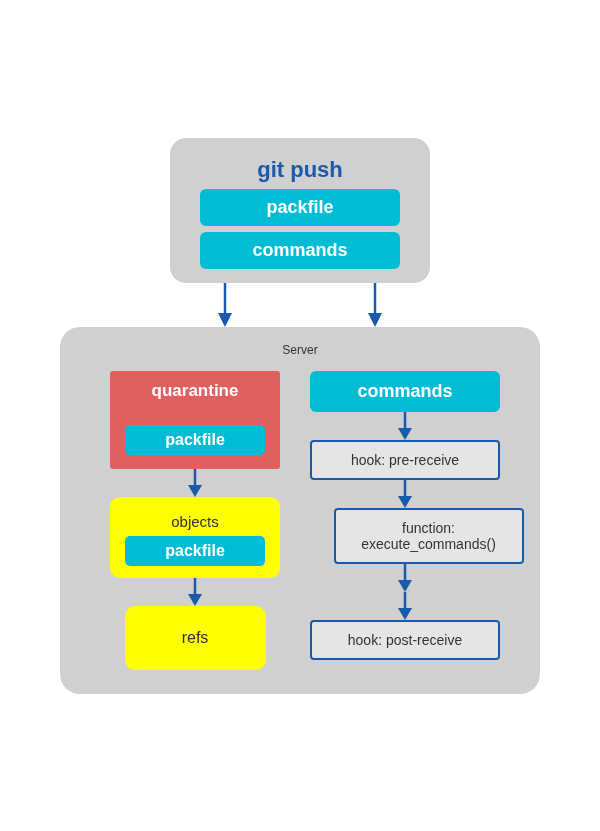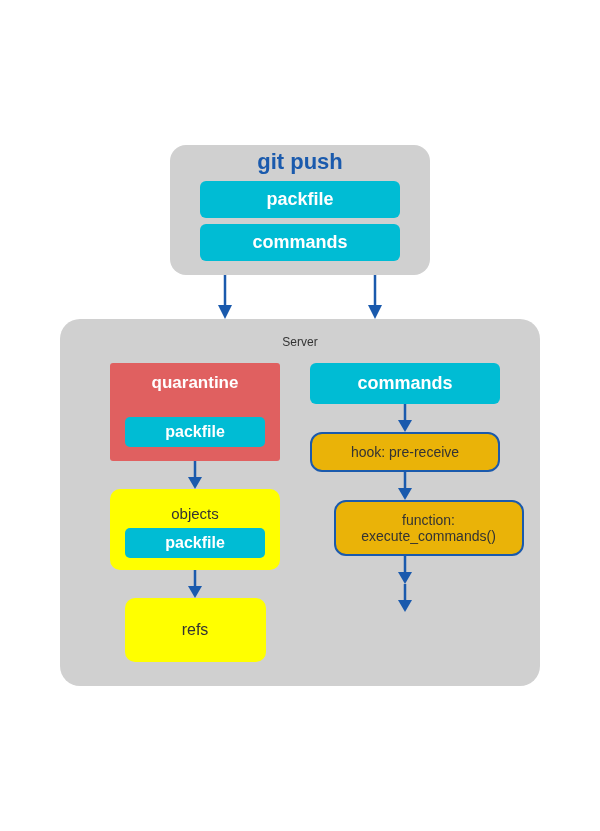--- a/index.html
+++ b/index.html
@@ -16,21 +16,21 @@
       display: flex;
       flex-direction: column;
       align-items: center;
       padding: 20px;
       width: 560px;
     }
     
     .git-push-container {
       background: #d0d0d0;
       border-radius: 16px;
-      padding: 4px 20px 14px 20px;
+      padding: 19px 20px 14px 20px;
       display: flex;
       flex-direction: column;
       align-items: center;
       width: 260px;
       gap: 6px;
     }
     .git-push-title {
       font-size: 22px;
       font-weight: bold;
       color: #1a5aad;
@@ -137,23 +137,23 @@
       background: #00bcd4;
       color: #fff;
       font-weight: bold;
       font-size: 18px;
       padding: 10px 0;
       border-radius: 6px;
       text-align: center;
       width: 190px;
     }
     .white-box {
-      background: #eab308;
+      background: #e5e5e5;
       border: 2px solid #1a5aad;
-      border-radius: 12px;
+      border-radius: 4px;
       padding: 10px 8px;
       text-align: center;
       font-size: 14px;
       color: #333;
       width: 190px;
     }
   </style>
 </head>
 <body>
 
@@ -243,18 +243,19 @@
         </div>
 
 
         <div style="height:28px; display:flex; flex-direction:column; align-items:center;">
           <svg width="20" height="28">
             <line x1="10" y1="0" x2="10" y2="16" stroke="#1a5aad" stroke-width="2.5"></line>
             <polygon points="3,16 17,16 10,28" fill="#1a5aad"></polygon>
           </svg>
         </div>
 
+        <div class="white-box">hook: post-receive</div>
       </div>
 
     </div>
   </div>
 
 </div>
 
 </body></html>

